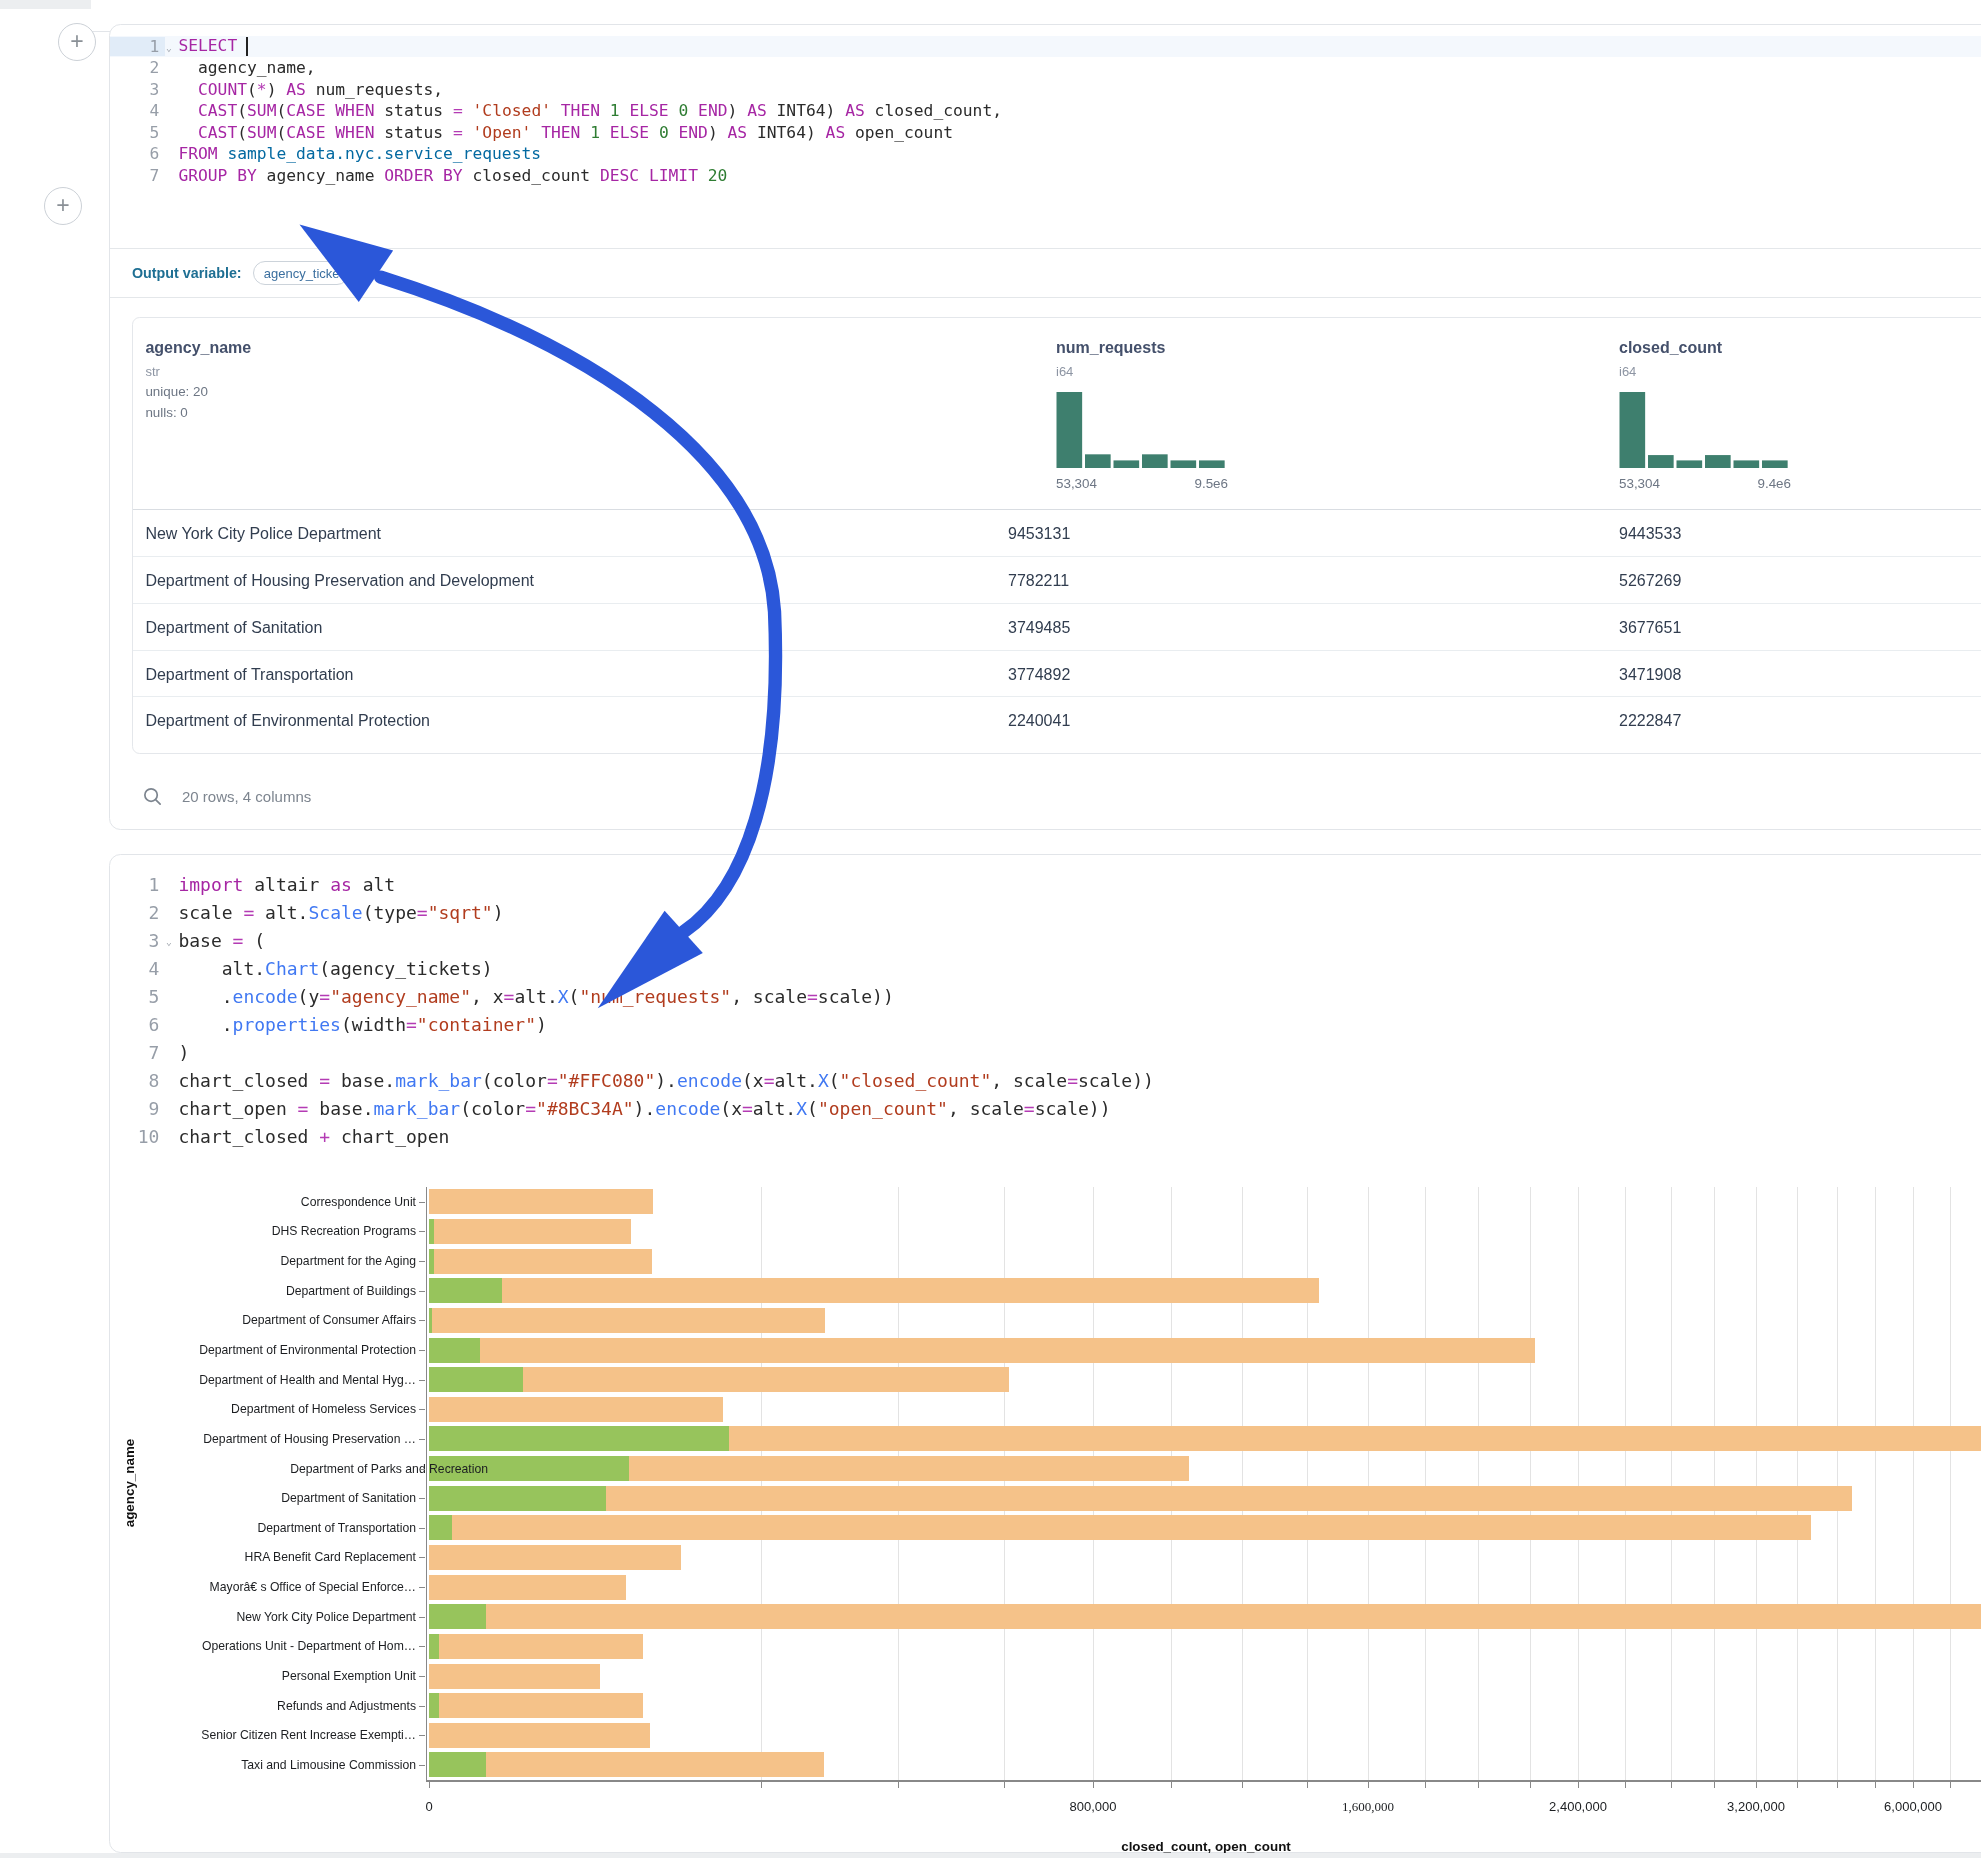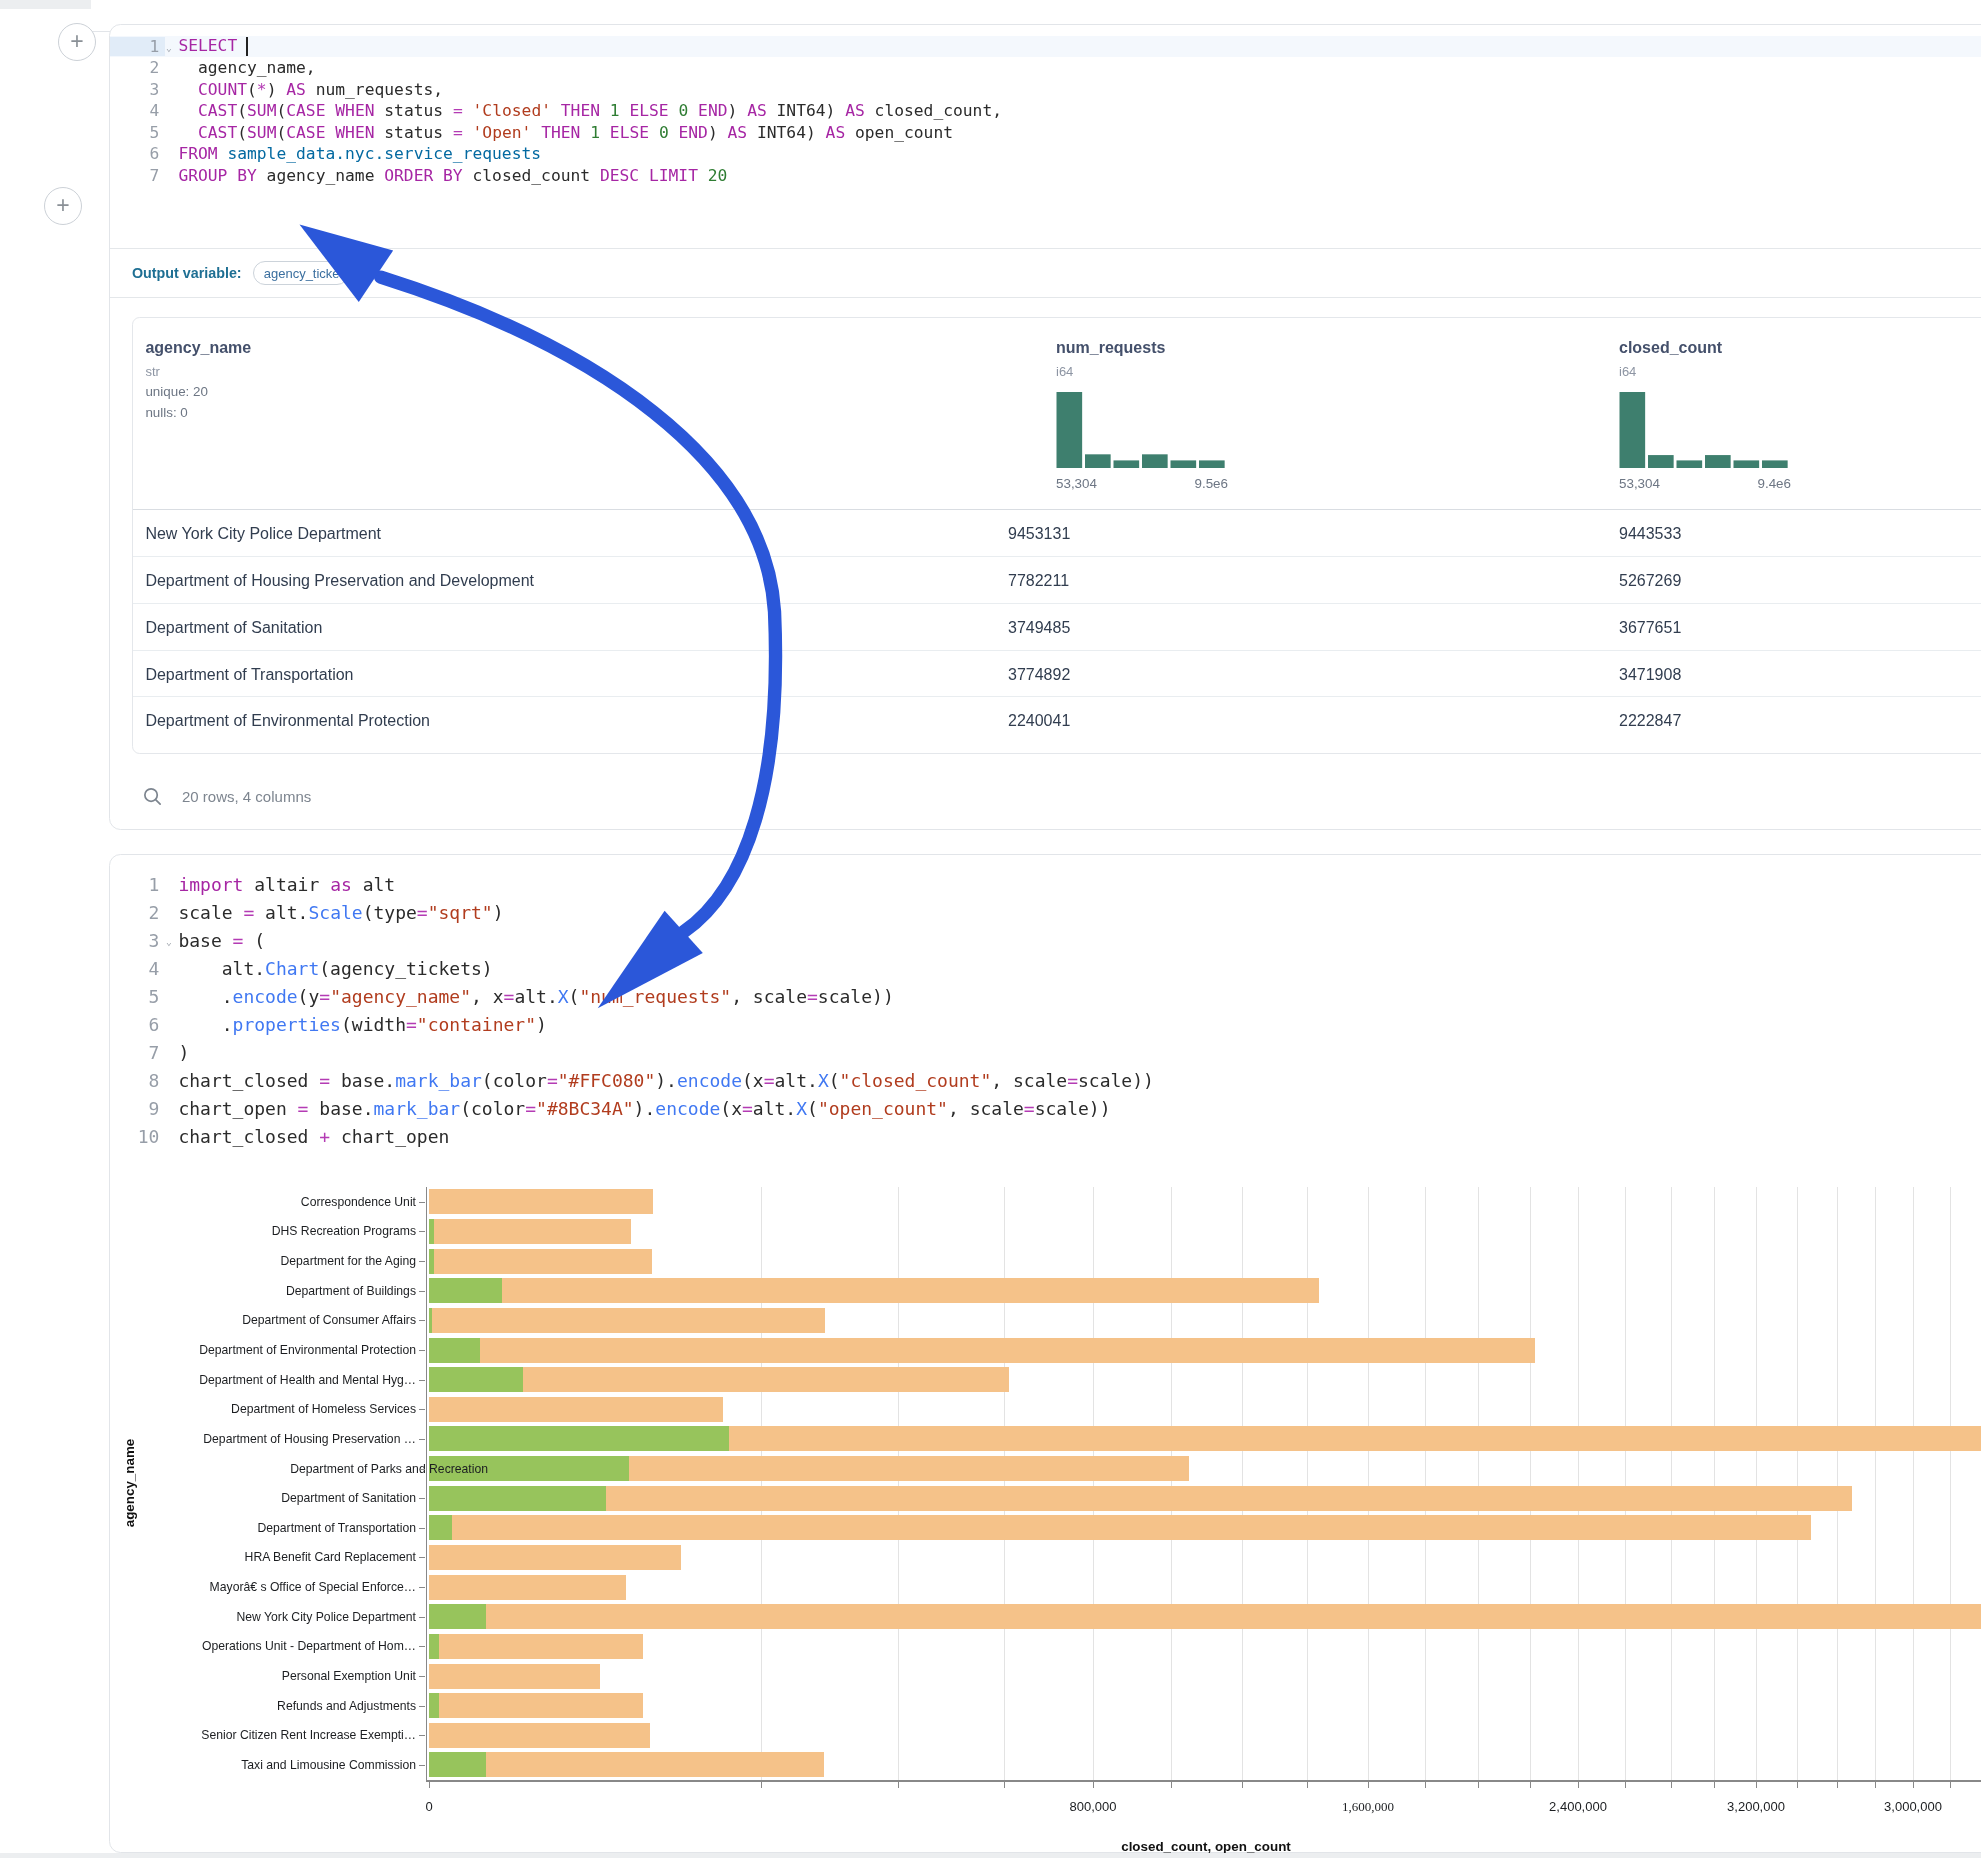--- a/index.html
+++ b/index.html
@@ -277,21 +277,21 @@
       <div class="xtick" style="left:1687px;top:595px;"></div>
       <div class="xtick" style="left:1727px;top:595px;"></div>
       <div class="xtick" style="left:1765px;top:595px;"></div>
       <div class="xtick" style="left:1803px;top:595px;"></div>
       <div class="xtick" style="left:1840px;top:595px;"></div>
       <div class="xlab" style="left:319px;top:612px;">0</div>
       <div class="xlab" style="left:983px;top:612px;">800,000</div>
       <div class="xlab" style="left:1258px;top:612px;font-family:Liberation Serif, serif;">1,600,000</div>
       <div class="xlab" style="left:1468px;top:612px;">2,400,000</div>
       <div class="xlab" style="left:1646px;top:612px;">3,200,000</div>
-      <div class="xlab" style="left:1803px;top:612px;">3,000,000</div>
+      <div class="xlab" style="left:1803px;top:612px;">6,000,000</div>
       <div class="axis-title" style="left:11.5px;top:296px;transform:rotate(-90deg) translateX(-50%);transform-origin:left top;">agency_name</div>
       <div class="axis-title" style="left:1096px;top:652px;transform:translateX(-50%);">closed_count, open_count</div>
     </div>
 </div>
 
 <svg class="arrow-layer" width="1982" height="1858" viewBox="0 0 2073 1944">
   <path id="arrow-shaft" d="M 398 290 C 620 360 800 480 810 640 C 818 820 780 930 715 975" fill="none" stroke="#2B57D9" stroke-width="14" stroke-linecap="round"></path>
   <polygon id="arrow-head-top" points="313,235 375,316 411,262" fill="#2B57D9"></polygon>
   <polygon id="arrow-head-bottom" points="625,1055 735,997 695,953" fill="#2B57D9"></polygon>
 </svg>

